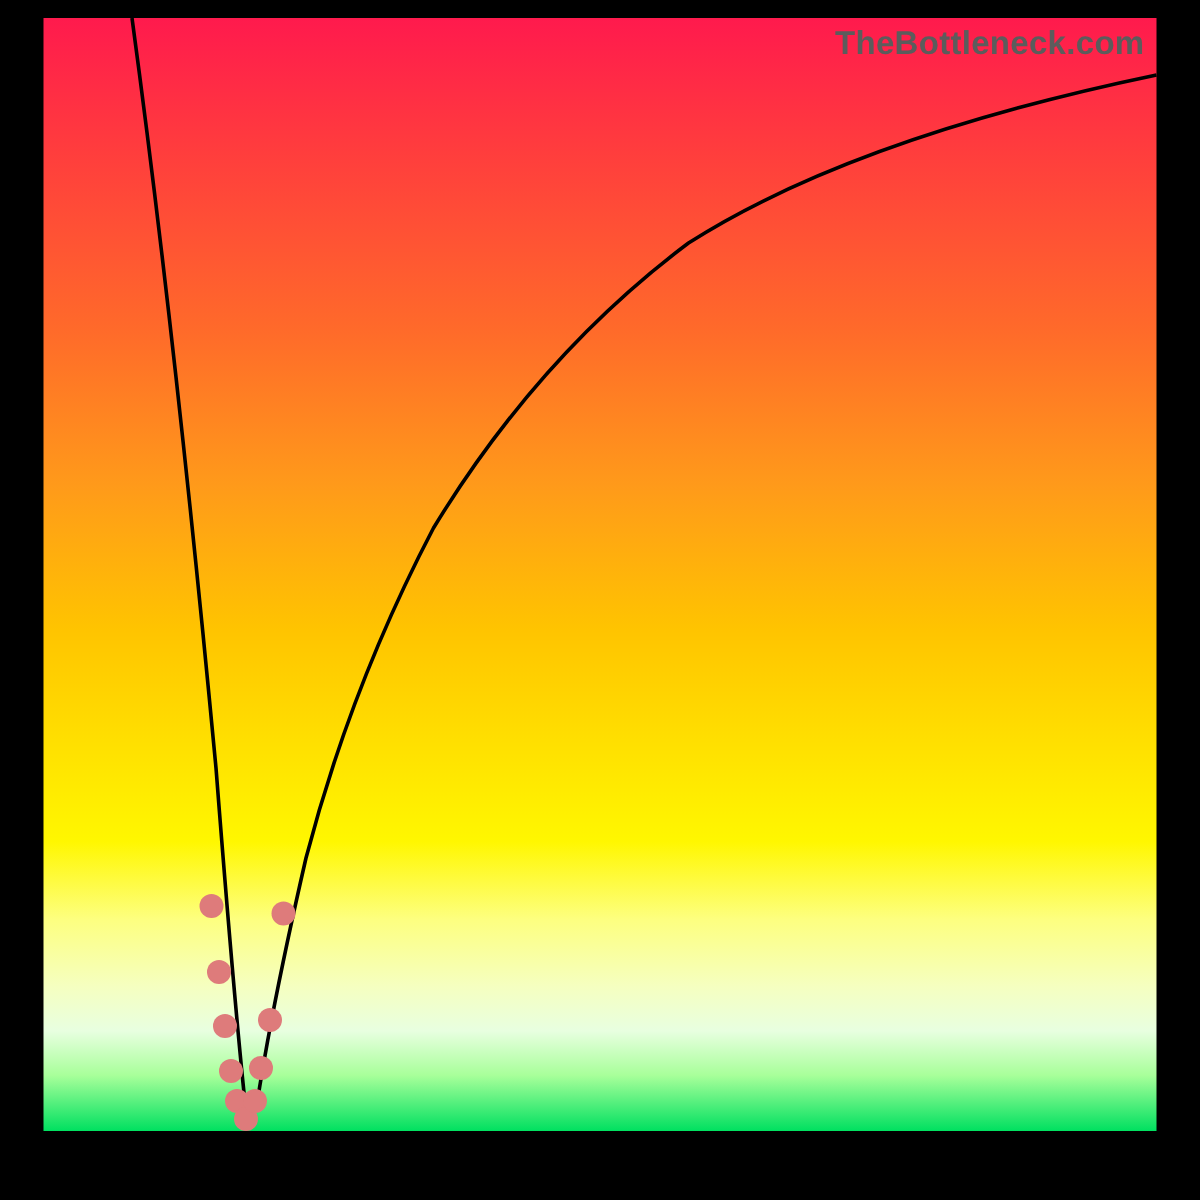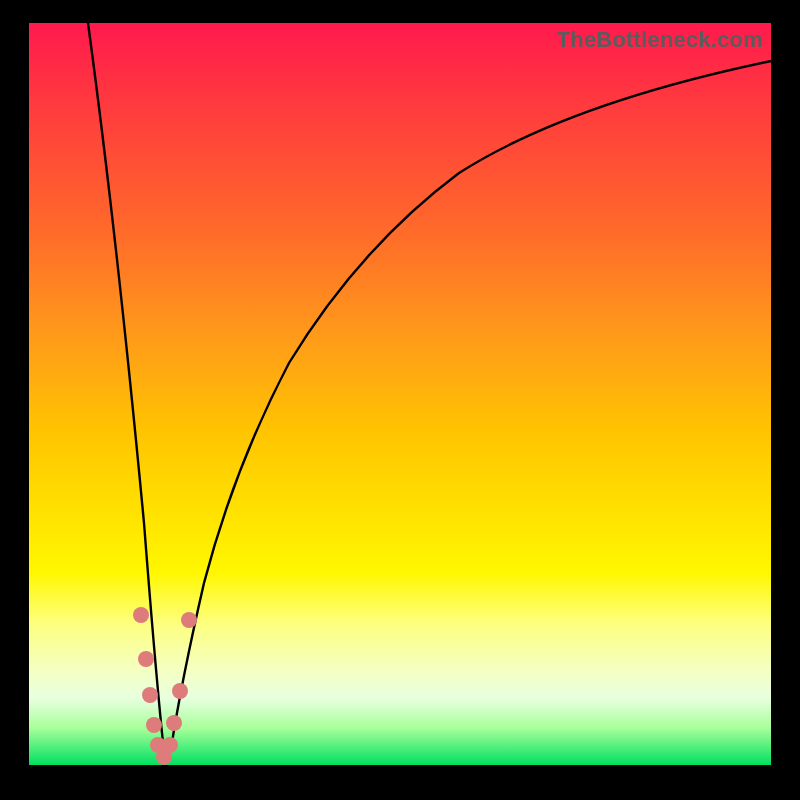--- a/index.html
+++ b/index.html
@@ -13,21 +13,21 @@
   }
   .frame {
     position: relative;
     width: 800px;
     height: 800px;
     background: #000;
   }
   .plot-area {
     position: absolute;
     left: 29px;
-    top: 23px;
+    top: 12px;
     width: 742px;
     height: 742px;
     background: linear-gradient(to bottom,
       #ff1a4d 0%,
       #ff3d3d 12%,
       #ff6a2a 28%,
       #ff9a1a 42%,
       #ffc400 55%,
       #ffe200 66%,
       #fff700 74%,

